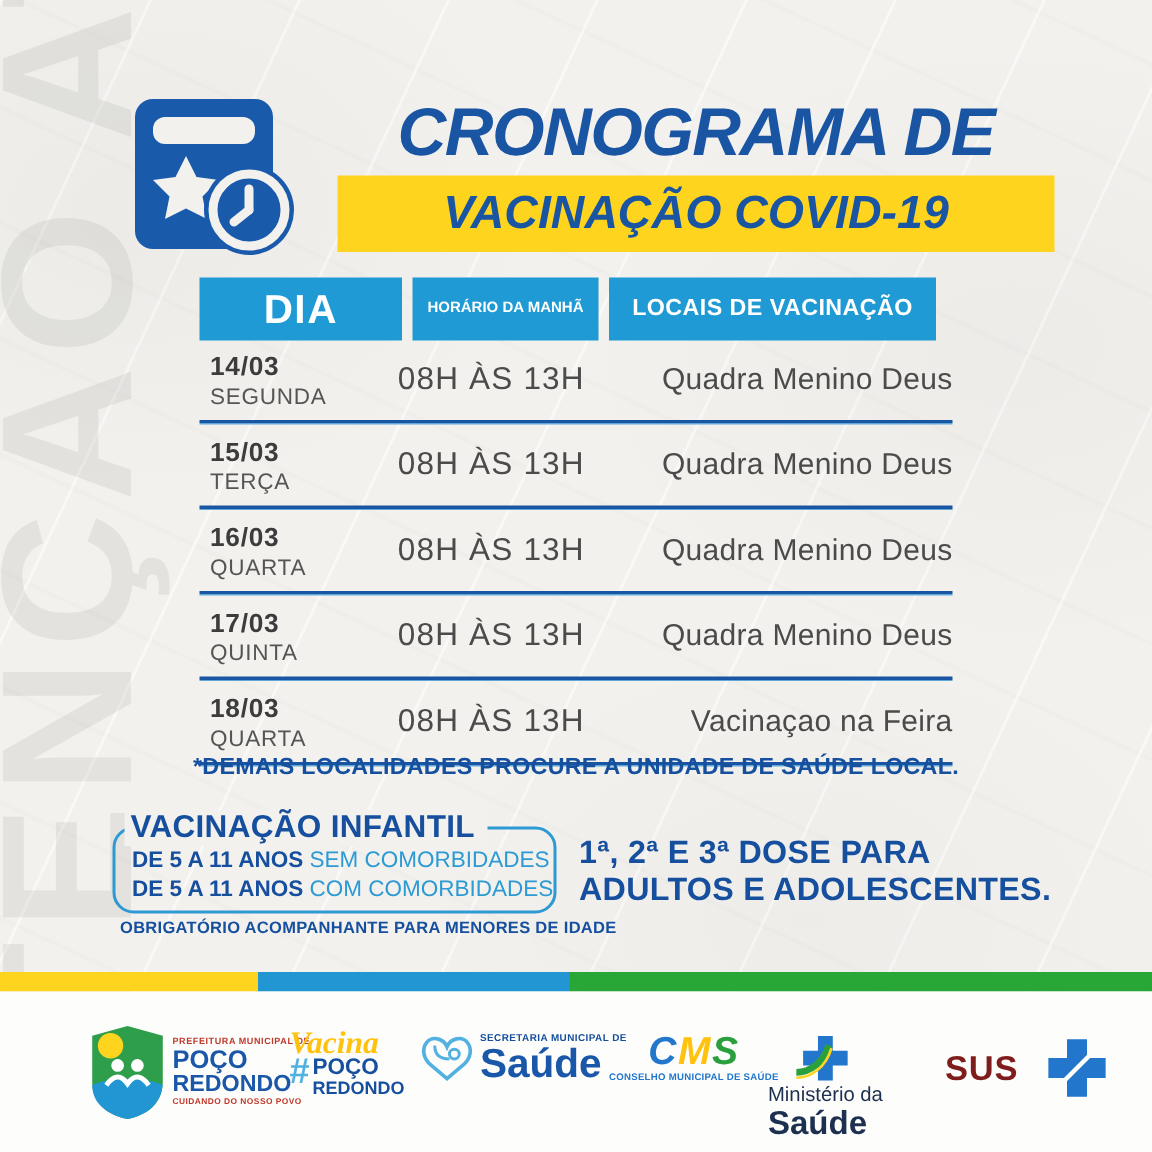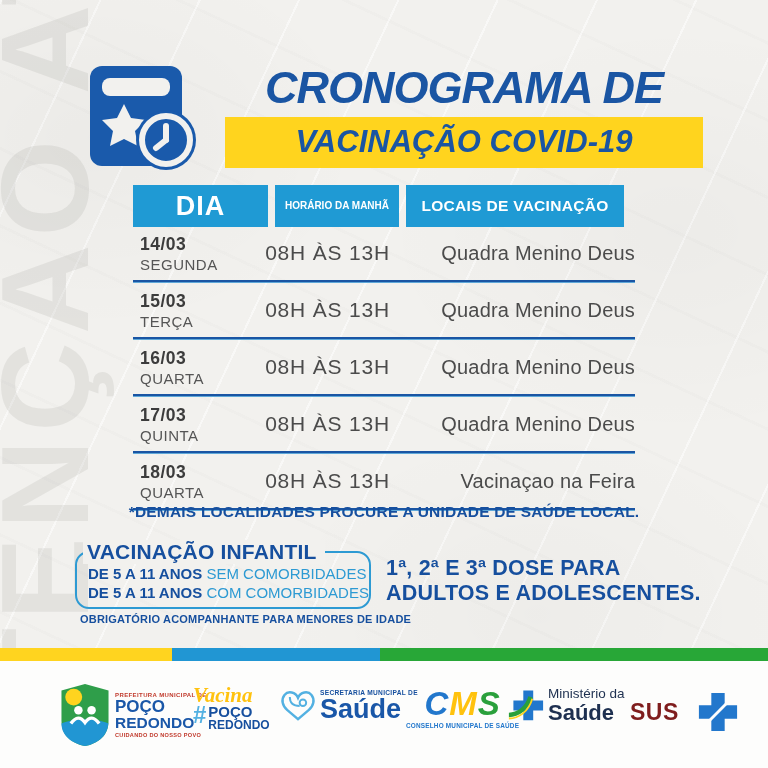--- a/index.html
+++ b/index.html
@@ -91,23 +91,23 @@
     font-size:21px;color:#ffc20e;line-height:1;}
   .vac-row{display:flex;align-items:flex-start;margin-top:-2px;}
   .vac-hash{font-size:24px;font-weight:800;color:#53b1e2;line-height:.9;margin-right:2px;}
   .vac-n1{font-size:15px;font-weight:800;color:#164f9e;line-height:1;}
   .vac-n2{font-size:12px;font-weight:800;color:#164f9e;line-height:1.1;}
   .sec{left:280px;top:28px;}
   .sec-text{margin-left:4px;}
   .sec-small{font-size:6.6px;font-weight:700;color:#164f9e;letter-spacing:.3px;}
   .sec-name{font-size:27px;font-weight:800;color:#1a57a8;line-height:1;}
   .cms{left:406px;top:26px;flex-direction:column;align-items:center;}
-  .cms-letters{font-size:33px;font-weight:800;line-height:1;letter-spacing:1px;font-style:italic;}
+  .cms-letters{font-size:26px;font-weight:800;line-height:1;letter-spacing:1px;font-style:italic;}
   .cms-caption{font-size:6.4px;font-weight:700;color:#2277cc;letter-spacing:.2px;margin-top:2px;}
-  .min{left:508px;top:26px;}
+  .min{left:508px;top:26px;flex-direction:column;}
   .min-text{margin-left:4px;color:#1e3050;}
   .min-l1{font-size:13.5px;font-weight:500;line-height:1;}
   .min-l2{font-size:22px;font-weight:700;line-height:1.05;}
   .sus{left:630px;top:30px;}
   .sus-text{font-size:23px;font-weight:800;color:#7f1d1d;letter-spacing:.5px;margin-right:18px;}
 </style>
 </head>
 <body>
 
 <div class="poster">

